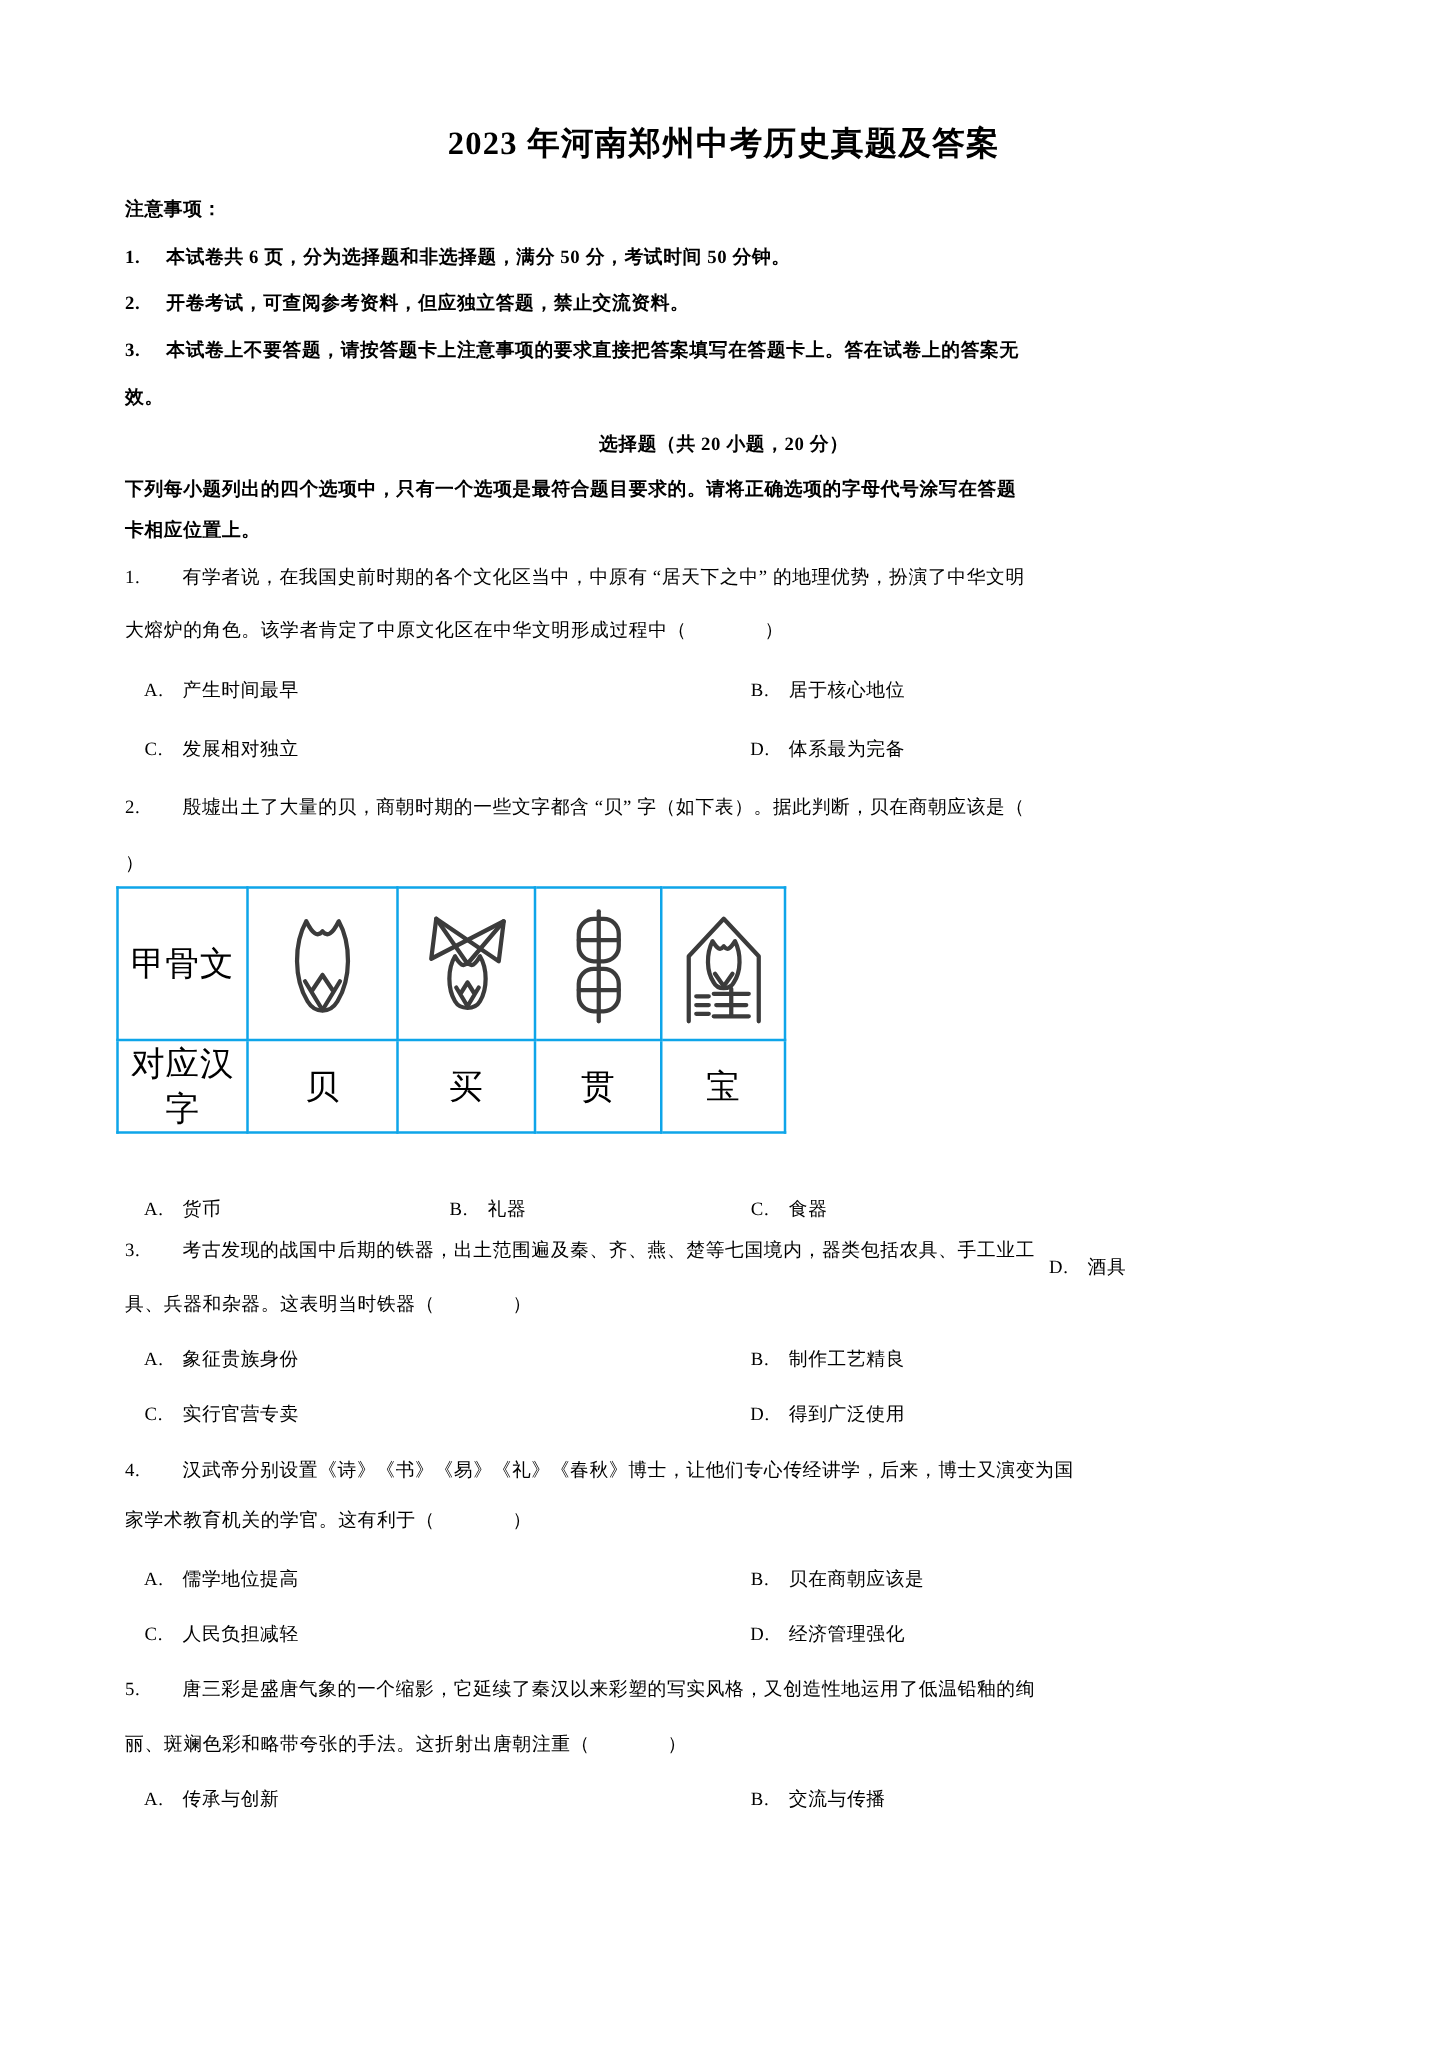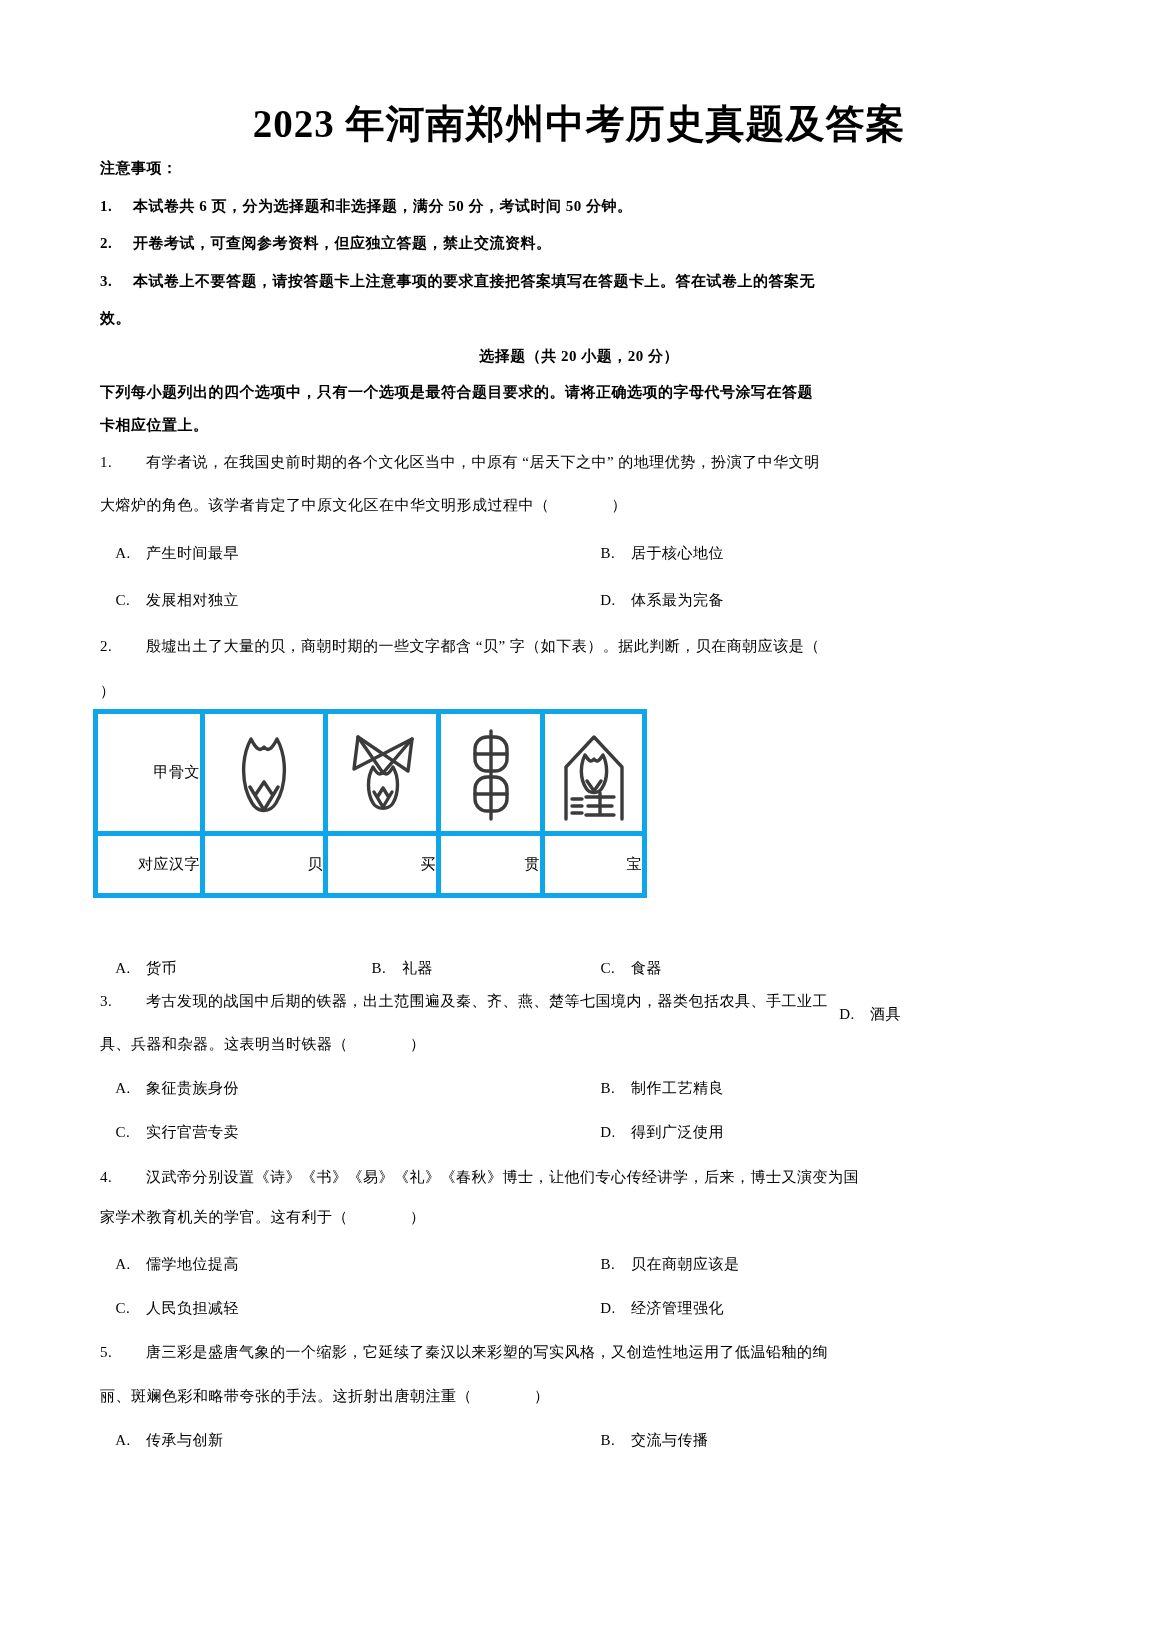--- a/index.html
+++ b/index.html
@@ -8,37 +8,37 @@
     font-family:"Liberation Serif","DejaVu Serif",serif;overflow:hidden;
   }
   .line{
     position:absolute;left:100px;font-size:15px;line-height:27px;
     white-space:pre;letter-spacing:0.5px;
   }
   .center{left:0;width:1158px;text-align:center;}
   .b{font-weight:700;}
   .title{
     position:absolute;top:97px;left:0;width:1158px;text-align:center;
-    font-size:39px;font-weight:700;letter-spacing:1px;white-space:pre;
+    font-size:26px;font-weight:700;letter-spacing:1px;white-space:pre;
   }
   .n-num{display:inline-block;min-width:33px;}
   .q-num{display:inline-block;min-width:46px;}
   .opt-row{width:960px;height:27px;text-align:center;}
   .opt{position:absolute;top:0;white-space:pre;}
   .opt-label{display:inline-block;min-width:46px;}
   .pos-0{left:0;}
-  .pos-1{left:244px;margin-left:12px;}
+  .pos-1{left:244px;}
   .pos-2{left:485px;}
   .pos-3{left:724px;margin-top:46px;}
   table.oracle{
     position:absolute;left:93px;top:709px;border-collapse:collapse;table-layout:fixed;
   }
   table.oracle td{
-    border:5px solid #0ea5e9;text-align:right;vertical-align:middle;
-    font-size:15px;padding:0;letter-spacing:0.5px;
+    border:2px solid #0ea5e9;text-align:center;vertical-align:middle;
+    font-size:27px;padding:0;letter-spacing:0.5px;
   }
   tr.glyph-row{height:122px;}
   tr.char-row{height:62px;margin-left:26px;}
   td.w0{width:102px;} td.w1{width:118px;} td.w2{width:108px;} td.w3{width:99px;} td.w4{width:97px;}
   svg.glyph{display:block;margin:6px auto 2px auto;}
   svg.glyph path, svg.glyph rect{
     fill:none;stroke:#3b3b3b;stroke-width:3.4;stroke-linecap:round;stroke-linejoin:round;
   }
 </style>
 </head>

